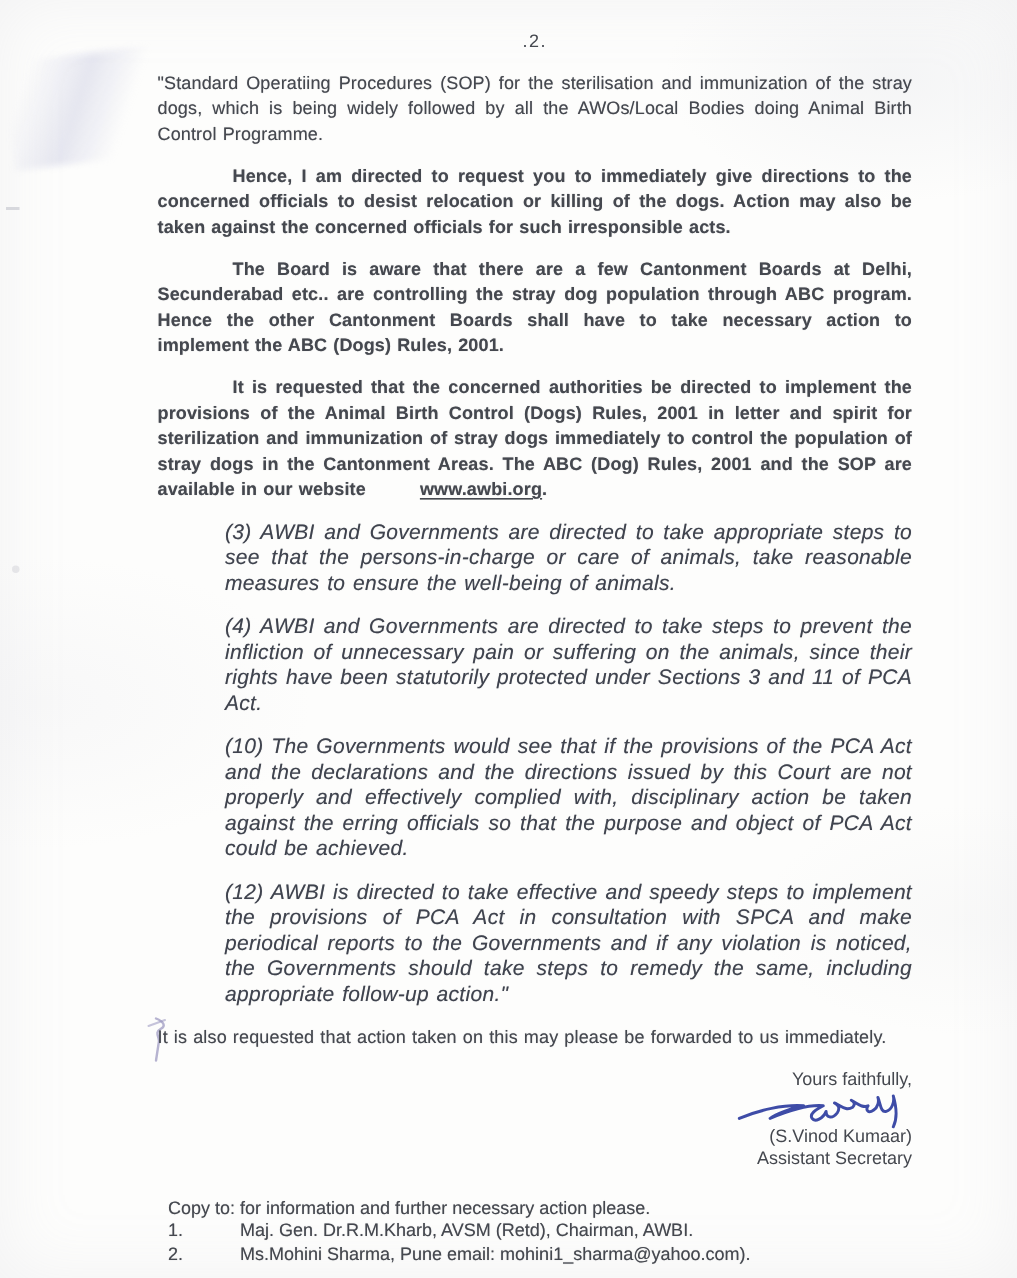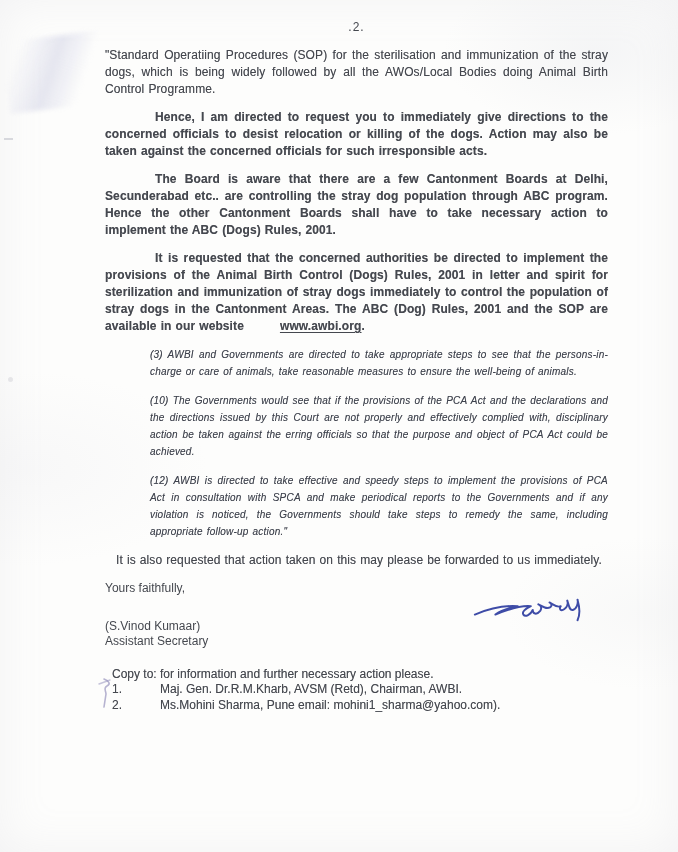--- a/index.html
+++ b/index.html
@@ -40,30 +40,31 @@
     font-size:12px;line-height:17px;margin:0 0 11px 0;
     text-align:justify;
     word-spacing:0.6px;letter-spacing:0.1px;
     text-shadow:0 0 0.5px rgba(67,70,77,0.50);
   }
   p.indent{text-indent:50px;font-weight:bold;}
   p.indent2{text-indent:82px;}
   .weblink{text-decoration:underline;text-underline-offset:2px;margin-left:32px;}
   .quote{
     font-style:italic;
-    font-size:10px;line-height:17px;
+    font-size:14px;line-height:17px;
     margin:2px 0 12px 45px;
     text-align:justify;
     color:#3f434e;
     letter-spacing:0.2px;word-spacing:1px;
     text-shadow:0 0 0.5px rgba(60,64,74,0.45);
   }
-  .closing{margin-top:4px;padding-left:11px;}
+  .closing{margin-top:4px;}
   .sig-block{
-    margin:7px 18px 0 0;
+    text-align:right;
+    margin:7px 0 0 0;
     font-size:12px;line-height:16px;
   }
   .sig-scrawl{display:block;margin:-1px 2px -4px auto;width:118px;height:28px;}
   .sig-name,.sig-title{line-height:15px;}
   .copy-line{
     font-size:12px;margin:17px 0 0 7px;line-height:16px;
     text-shadow:0 0 0.5px rgba(67,70,77,0.50);
   }
   .recip{
     display:flex;font-size:12px;line-height:15px;margin:0 0 1px 7px;
@@ -93,20 +94,21 @@
     <p class="body">"Standard Operatiing Procedures (SOP) for the sterilisation and immunization of the stray dogs, which is being widely followed by all the AWOs/Local Bodies doing Animal Birth Control Programme.</p>
 
     <p class="body indent">Hence, I am directed to request you to immediately give directions to the concerned officials to desist relocation or killing of the dogs. Action may also be taken against the concerned officials for such irresponsible acts.</p>
 
     <p class="body indent">The Board is aware that there are a few Cantonment Boards at Delhi, Secunderabad etc.. are controlling the stray dog population through ABC program. Hence the other Cantonment Boards shall have to take necessary action to implement the ABC (Dogs) Rules, 2001.</p>
 
     <p class="body indent"><span>It is requested that the concerned authorities be directed to implement the provisions of the Animal Birth Control (Dogs) Rules, 2001 in letter and spirit for sterilization and immunization of stray dogs immediately to control the population of stray dogs in the Cantonment Areas. The ABC (Dog) Rules, 2001 and the SOP are available in our website </span><span class="weblink">www.awbi.org</span><span>.</span></p>
 
 
     <div class="quote">(3) AWBI and Governments are directed to take appropriate steps to see that the persons-in-charge or care of animals, take reasonable measures to ensure the well-being of animals.</div>
+    <div class="quote">(4) AWBI and Governments are directed to take steps to prevent the infliction of unnecessary pain or suffering on the animals, since their rights have been statutorily protected under Sections 3 and 11 of PCA Act.</div>
     <div class="quote">(10) The Governments would see that if the provisions of the PCA Act and the declarations and the directions issued by this Court are not properly and effectively complied with, disciplinary action be taken against the erring officials so that the purpose and object of PCA Act could be achieved.</div>
     <div class="quote">(12) AWBI is directed to take effective and speedy steps to implement the provisions of PCA Act in consultation with SPCA and make periodical reports to the Governments and if any violation is noticed, the Governments should take steps to remedy the same, including appropriate follow-up action."</div>
 
     <p class="body closing">It is also requested that action taken on this may please be forwarded to us immediately.</p>
 
     <div class="sig-block">
       <div>Yours faithfully,</div>
       <svg class="sig-scrawl" viewBox="0 0 120 30">
         <path d="M2 21 C16 15 34 11 48 12 C38 14 28 18 24 21 C36 16 52 11 62 12 C56 15 52 18 54 21 C56 24 62 21 64 16 C64 20 68 22 72 17 C74 14 73 11 70 10 C75 12 78 16 83 13 C85 11 84 9 82 8 C86 10 90 14 94 12 C92 15 94 18 98 15 C101 13 102 9 101 6 C103 11 103 17 107 16 C111 15 113 9 112 5 C114 12 115 21 112 27" fill="none" stroke="#2e3da0" stroke-width="2.1" stroke-linecap="round" stroke-linejoin="round" opacity="0.92"></path>
       </svg>

